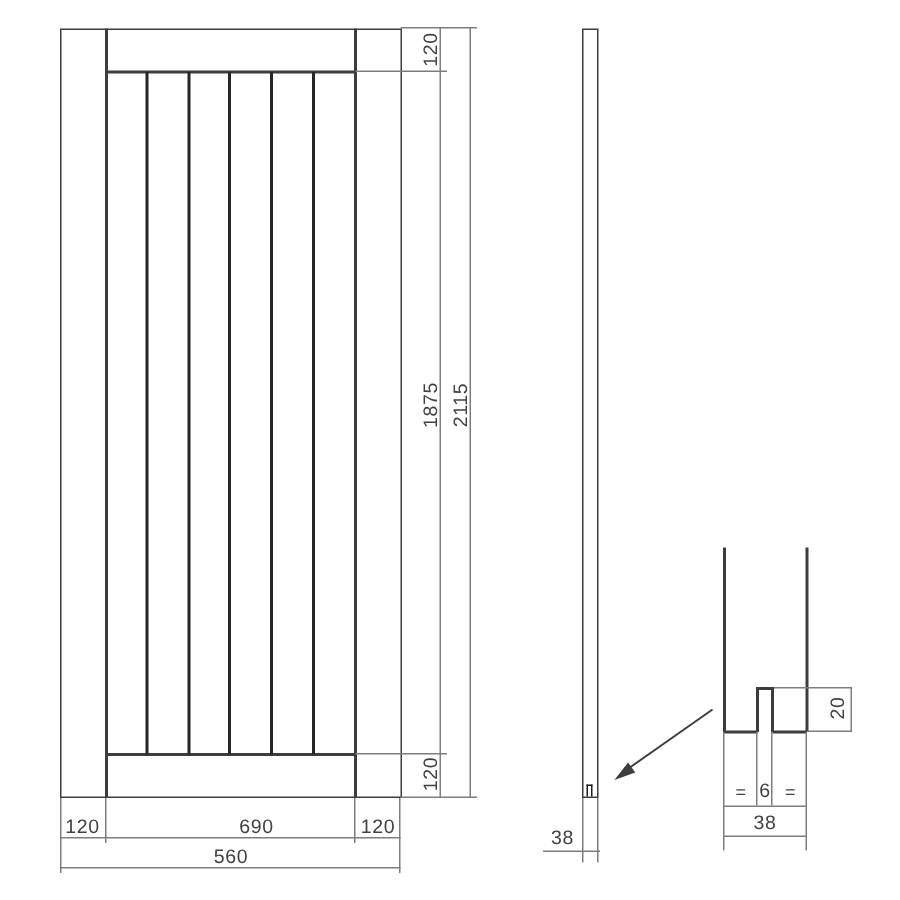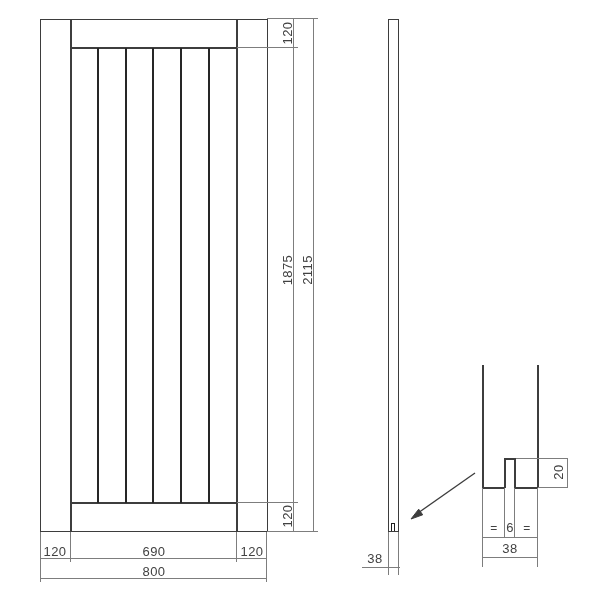--- a/index.html
+++ b/index.html
@@ -66,23 +66,23 @@
 
     <div class="dim dim-v" style="left:40px;  top:532px; height:50px;"></div>
     <div class="dim dim-v" style="left:70px;  top:532px; height:30px;"></div>
     <div class="dim dim-v" style="left:236px; top:532px; height:30px;"></div>
     <div class="dim dim-v" style="left:266px; top:532px; height:50px;"></div>
 
     <div class="dim dim-h" style="left:40px; top:558px; width:227px;"></div>
     <div class="dim dim-h" style="left:40px; top:578px; width:227px;"></div>
 
     <div class="hlabel" style="left:55px; top:551px;">120</div>
-    <div class="hlabel" style="left:154px; top:551px;">690</div>
+    <div class="hlabel" style="left:171px; top:551px;">690</div>
     <div class="hlabel" style="left:252px; top:551px;">120</div>
-    <div class="hlabel" style="left:154px; top:571px;">800</div>
+    <div class="hlabel" style="left:154px; top:571px;">560</div>
   </div>
 
   <div>
     <div class="rect" style="left:388px; top:19px; width:11px; height:513px;"></div>
 
     <div style="position:absolute; left:390.5px; top:523px; width:4px; height:7.5px; box-sizing:border-box;
                 border-left:1.5px solid #1e1e1e; border-right:1.5px solid #1e1e1e; border-top:1.5px solid #1e1e1e;"></div>
 
     <div class="dim dim-v" style="left:388px; top:532px; height:43px;"></div>
     <div class="dim dim-v" style="left:398px; top:532px; height:43px;"></div>

